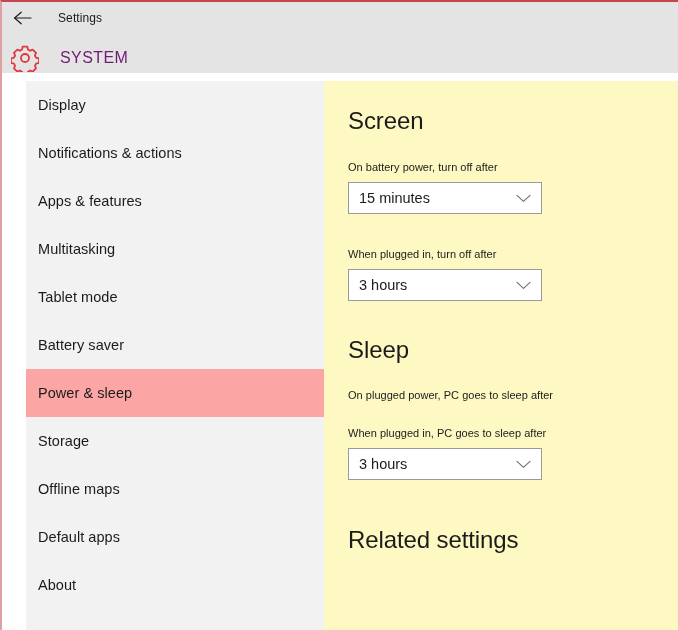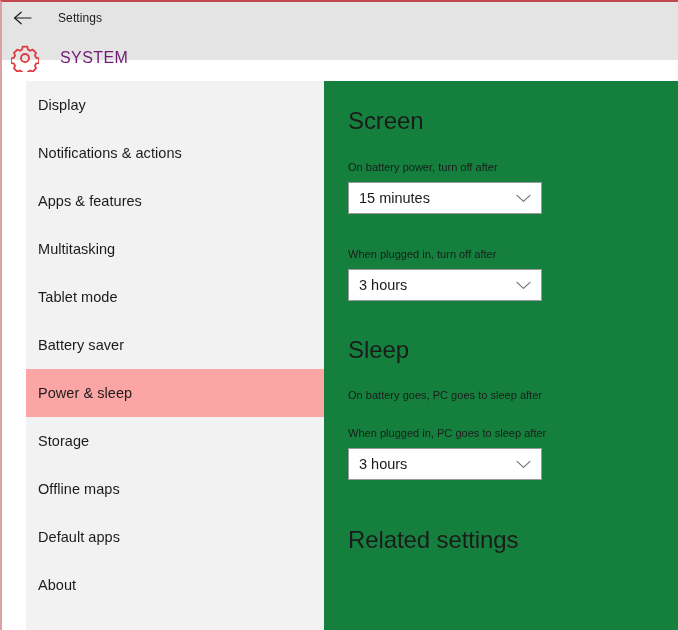--- a/index.html
+++ b/index.html
@@ -23,21 +23,21 @@
     border-left: 2px solid #dfa0a5;
     background: #ffffff;
     overflow: hidden;
   }
   
   #header {
     position: absolute;
     left: 0;
     top: 0;
     right: 0;
-    height: 58px;
+    height: 71px;
     background: #e4e4e4;
   }
   #titlebar {
     position: absolute;
     left: 0;
     top: 0;
     height: 32px;
     width: 100%;
     display: flex;
     align-items: center;
@@ -106,21 +106,21 @@
   .nav-item.selected {
     background: #fca5a5;
   }
   
   #content {
     position: absolute;
     left: 322px;
     top: 79px;
     right: 0;
     bottom: 0;
-    background: #15803d;
+    background: #fef9c3;
     padding-left: 24px;
     box-sizing: border-box;
     overflow: hidden;
   }
   .section-heading {
     font-size: 24px;
     font-weight: normal;
     color: #1b1b1b;
     margin: 0;
     letter-spacing: -0.1px;
@@ -261,21 +261,21 @@
       <span class="combo-value">3 hours</span>
       <span class="chevron">
         <svg width="15" height="9" viewBox="0 0 15 9" aria-hidden="true">
           <path d="M1 1.3 L7.5 7.3 L14 1.3" fill="none" stroke="#6e6e6e" stroke-width="1.1" stroke-linecap="round" stroke-linejoin="round"></path>
         </svg>
       </span>
     </div>
 
     <h2 class="section-heading h-sleep">Sleep</h2>
 
-    <div class="field-label lbl-3">On battery goes, PC goes to sleep after</div>
+    <div class="field-label lbl-3">On plugged power, PC goes to sleep after</div>
 
     <div class="field-label lbl-4">When plugged in, PC goes to sleep after</div>
     <div class="combo cmb-4">
       <span class="combo-value">3 hours</span>
       <span class="chevron">
         <svg width="15" height="9" viewBox="0 0 15 9" aria-hidden="true">
           <path d="M1 1.3 L7.5 7.3 L14 1.3" fill="none" stroke="#6e6e6e" stroke-width="1.1" stroke-linecap="round" stroke-linejoin="round"></path>
         </svg>
       </span>
     </div>

